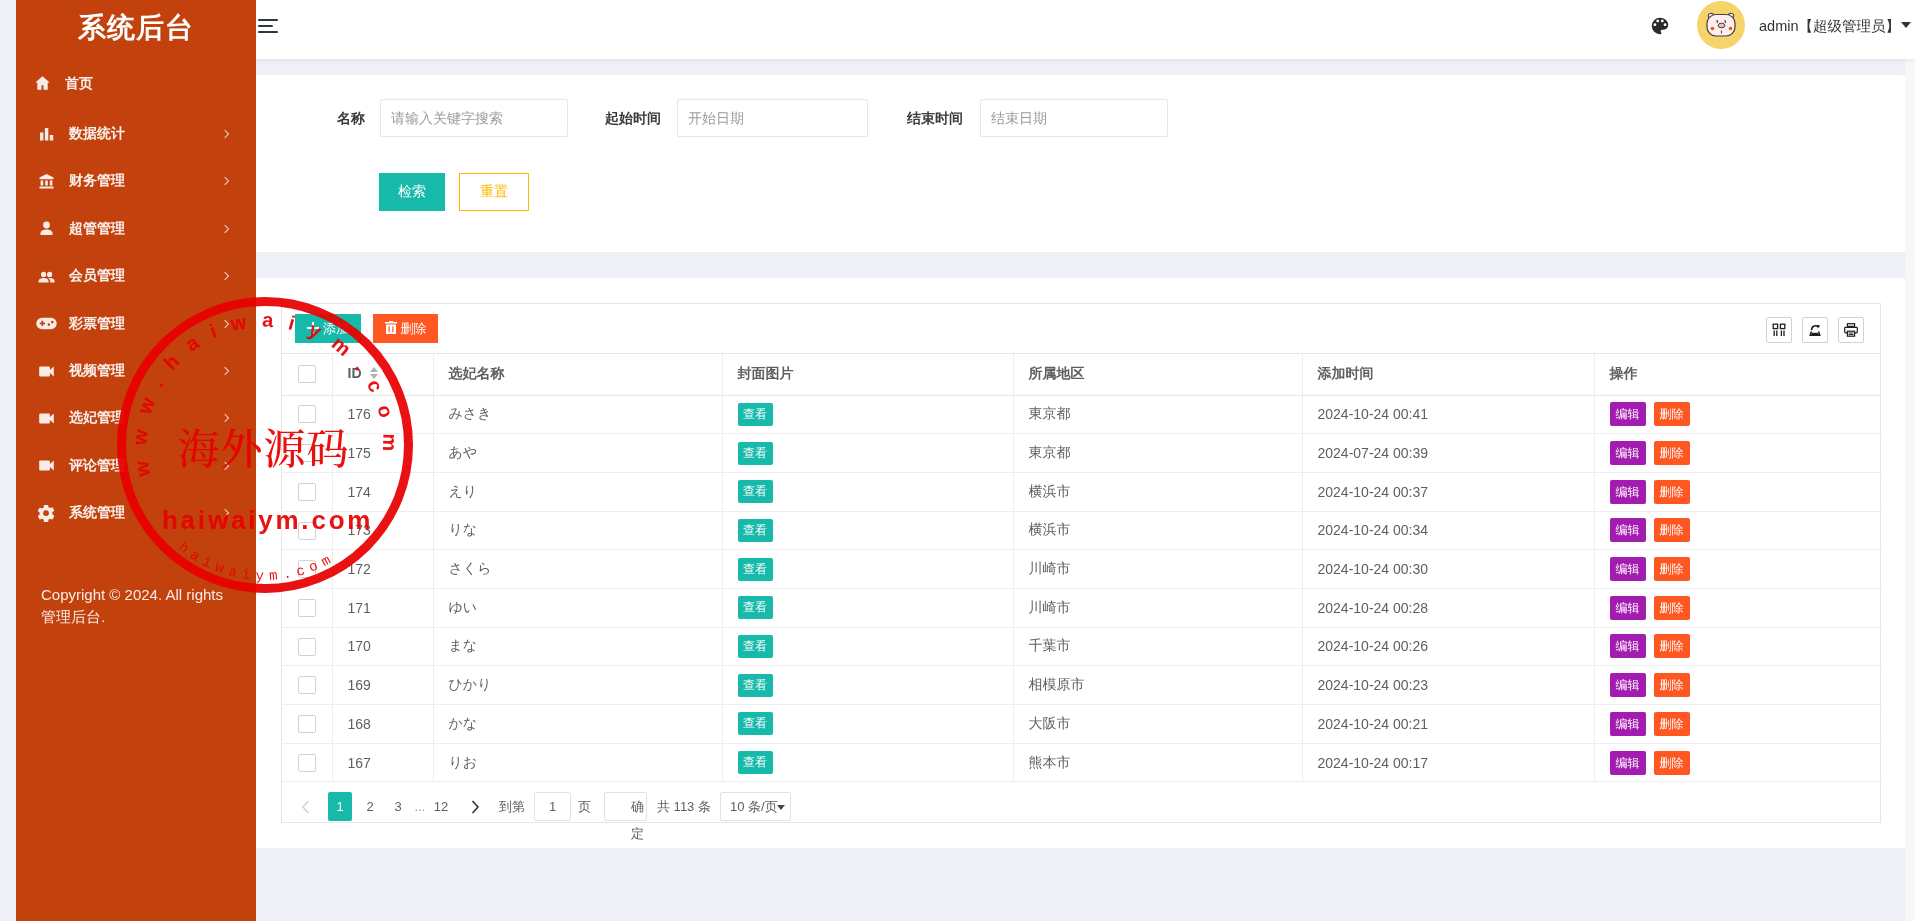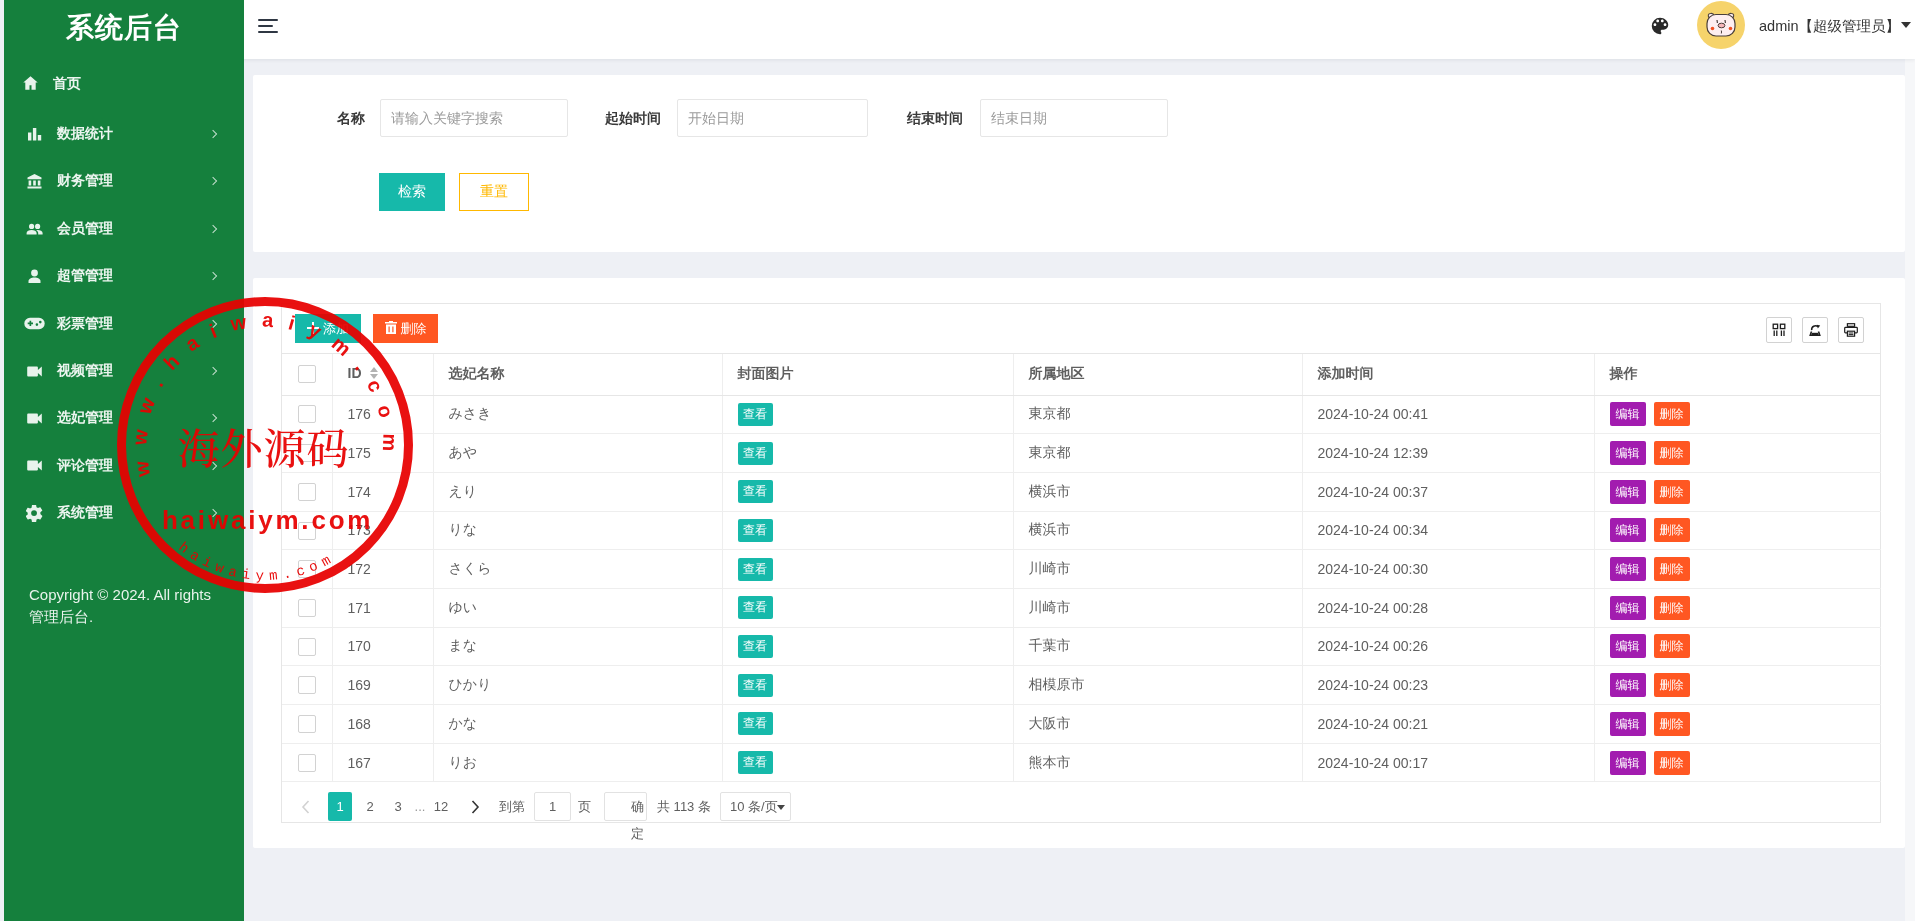--- a/index.html
+++ b/index.html
@@ -1,20 +1,20 @@
 <!DOCTYPE html>
 <html lang="zh"><head>
 <meta charset="utf-8">
 <title>系统后台</title>
 <style>
 *{margin:0;padding:0;box-sizing:border-box;}
 html,body{width:1915px;height:921px;overflow:hidden;}
 body{font-family:"Liberation Sans",sans-serif;background:#eef0f5;position:relative;font-size:14px;}
 
-.side{position:absolute;left:4px;top:0;width:240px;height:921px;background:#15803d;z-index:3;}
+.side{position:absolute;left:16px;top:0;width:240px;height:921px;background:#c2410c;z-index:3;}
 .side .logo{height:60px;line-height:55px;text-align:center;color:#fff;font-size:28px;font-weight:700;letter-spacing:1px;}
 .mitem{position:relative;height:47.4px;display:flex;align-items:center;padding-left:22px;color:rgba(255,255,255,.92);font-size:14px;font-weight:700;}
 .mi{fill:rgba(255,255,255,.9);flex:none;}
 .mitem:first-child{margin-bottom:3px;padding-left:18px;}
 .mtxt{margin-left:14px;}
 .chev{position:absolute;right:28px;top:50%;width:6px;height:6px;border-top:1.6px solid rgba(255,255,255,.75);border-right:1.6px solid rgba(255,255,255,.75);transform:translateY(-50%) rotate(45deg);}
 .copy{position:absolute;left:25px;top:584px;width:196px;color:rgba(255,255,255,.9);font-size:15px;line-height:21.5px;}
 
 .hdr{position:absolute;left:240px;top:0;width:1675px;height:59px;background:#fff;z-index:2;box-shadow:0 1px 4px rgba(0,21,41,.08);}
 .ham{position:absolute;left:18px;top:19px;width:20px;height:14px;}
@@ -97,34 +97,34 @@
       </div>
 <div class="mitem">
         <svg class="mi" viewBox="0 0 17 17" width="17" height="17">
           <path d="M8.5 1 1.5 4.6v1.6h14V4.6zM2.6 7.4h2.6v5H2.6zm4.6 0h2.6v5H7.2zm4.6 0h2.6v5h-2.6zM1.5 13.6h14v2h-14z"></path>
         </svg>
         <span class="mtxt">财务管理</span>
         <span class="chev"></span>
       </div>
 <div class="mitem">
         <svg class="mi" viewBox="0 0 17 17" width="17" height="17">
+          <circle cx="8.5" cy="5" r="3.4"></circle>
+          <path d="M8.5 9.4c-3.2 0-6 1.6-6 3.6v2h12v-2c0-2-2.8-3.6-6-3.6z"></path>
+        </svg>
+        <span class="mtxt">超管管理</span>
+        <span class="chev"></span>
+      </div>
+<div class="mitem">
+        <svg class="mi" viewBox="0 0 17 17" width="17" height="17">
           <circle cx="5.6" cy="6.4" r="2.6"></circle>
           <circle cx="11.6" cy="6.4" r="2.6"></circle>
           <path d="M5.6 10c-2.6 0-5 1.3-5 2.9v1.6h10v-1.6c0-1.6-2.4-2.9-5-2.9z"></path>
           <path d="M11.6 10c-.5 0-1 .05-1.4.15 1.2.7 2 1.6 2 2.75v1.6h4.4v-1.6c0-1.6-2.4-2.9-5-2.9z"></path>
         </svg>
         <span class="mtxt">会员管理</span>
-        <span class="chev"></span>
-      </div>
-<div class="mitem">
-        <svg class="mi" viewBox="0 0 17 17" width="17" height="17">
-          <circle cx="8.5" cy="5" r="3.4"></circle>
-          <path d="M8.5 9.4c-3.2 0-6 1.6-6 3.6v2h12v-2c0-2-2.8-3.6-6-3.6z"></path>
-        </svg>
-        <span class="mtxt">超管管理</span>
         <span class="chev"></span>
       </div>
 <div class="mitem">
         <svg class="mi" viewBox="0 0 21 17" width="21" height="17" style="margin-left:-2px;margin-right:-2px;">
           <path d="M15 2.8H6A5.7 5.7 0 0 0 .3 8.5 5.7 5.7 0 0 0 6 14.2h9a5.7 5.7 0 0 0 5.7-5.7A5.7 5.7 0 0 0 15 2.8zM9 9.3H7.2v1.8H5.5V9.3H3.7V7.6h1.8V5.8h1.7v1.8H9zm3.9 1.6a1.3 1.3 0 1 1 0-2.6 1.3 1.3 0 0 1 0 2.6zm3.4-2.5a1.3 1.3 0 1 1 0-2.6 1.3 1.3 0 0 1 0 2.6z"></path>
         </svg>
         <span class="mtxt">彩票管理</span>
         <span class="chev"></span>
       </div>
 <div class="mitem">
@@ -260,21 +260,21 @@
             <td>東京都</td>
             <td>2024-10-24 00:41</td>
             <td><span class="btn-edit">编辑</span><span class="btn-del2">删除</span></td>
           </tr>
 <tr>
             <td class="cck"><span class="ckb"></span></td>
             <td>175</td>
             <td>あや</td>
             <td><span class="btn-view">查看</span></td>
             <td>東京都</td>
-            <td>2024-10-24 12:39</td>
+            <td>2024-07-24 00:39</td>
             <td><span class="btn-edit">编辑</span><span class="btn-del2">删除</span></td>
           </tr>
 <tr>
             <td class="cck"><span class="ckb"></span></td>
             <td>174</td>
             <td>えり</td>
             <td><span class="btn-view">查看</span></td>
             <td>横浜市</td>
             <td>2024-10-24 00:37</td>
             <td><span class="btn-edit">编辑</span><span class="btn-del2">删除</span></td>

